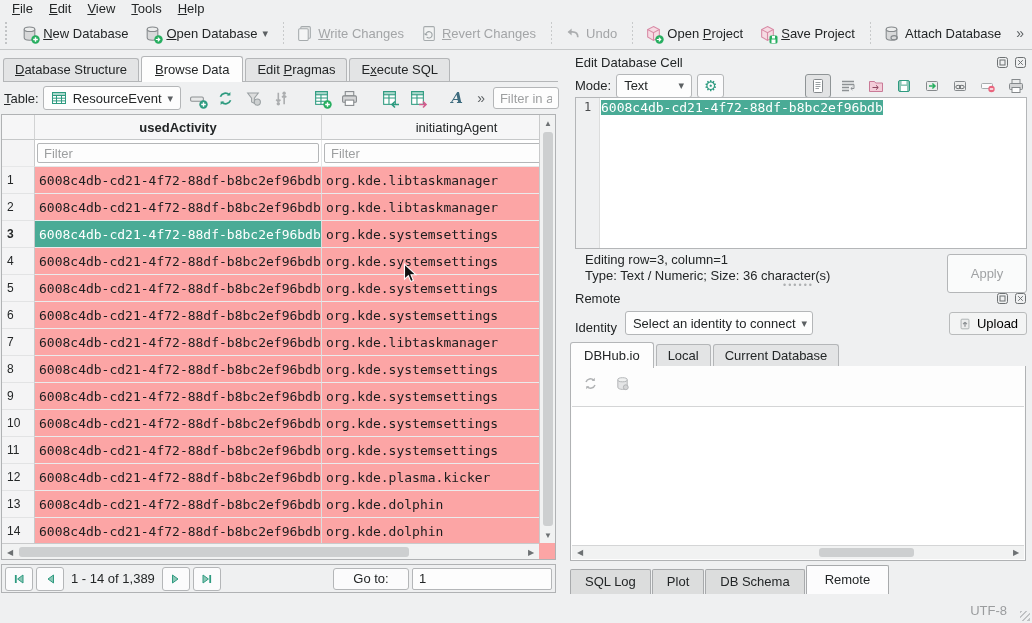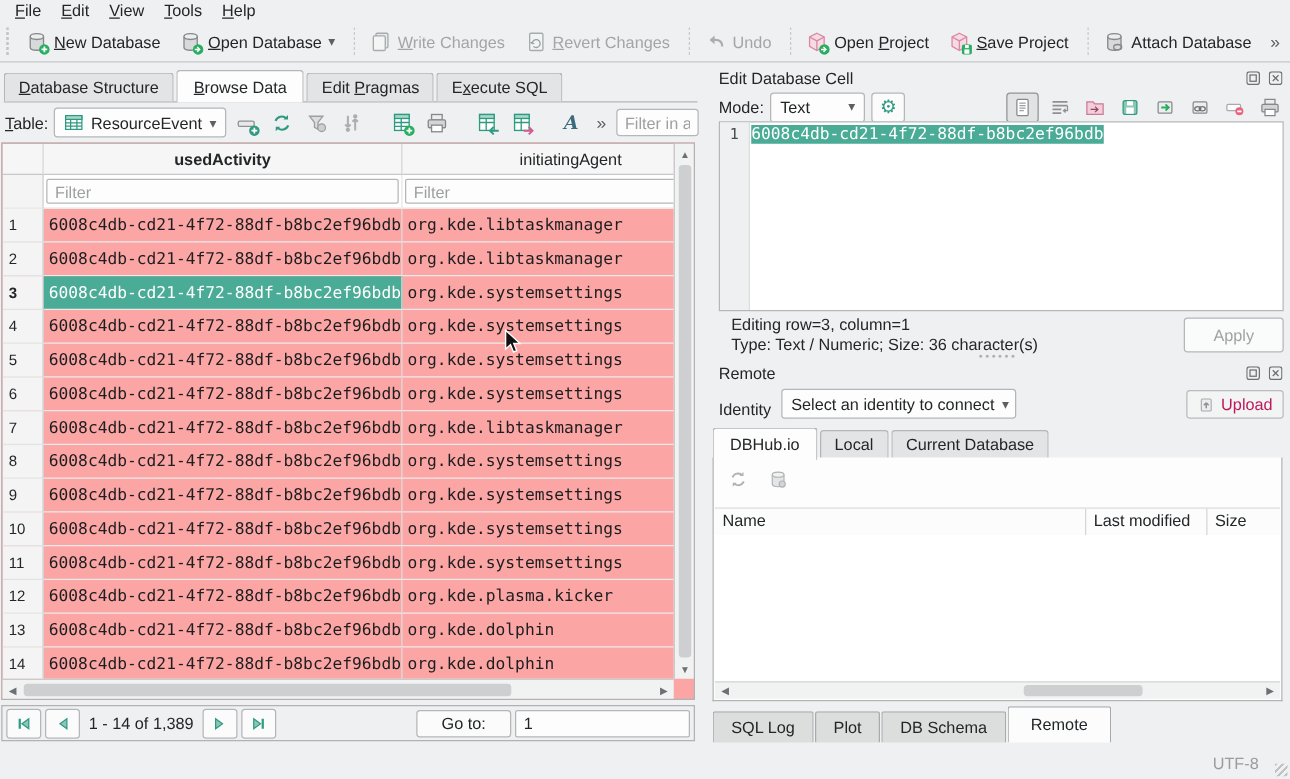--- a/index.html
+++ b/index.html
@@ -85,29 +85,29 @@
   .gear{color:#2e9b80;font-size:15px;line-height:1}
   #cell-icons{display:flex;align-items:center;gap:6px;margin-left:auto}
   .flat-btn{width:22px;height:22px;display:flex;align-items:center;justify-content:center}
   .flat-btn.pressed{border:1px solid #8f9496;background:#e2e3e4;border-radius:3px;width:26px;height:24px;box-sizing:border-box}
   #editor{position:absolute;left:10px;right:5px;top:45px;height:152px;border:1px solid #b4b6b8;background:#fff;display:flex;box-sizing:border-box}
   #gutter{width:23px;background:#eff0f1;border-right:1px solid #dcdddd;
           font-family:"DejaVu Sans Mono",monospace;font-size:12px;color:#4a4c4e;text-align:center;padding-top:2px}
   #edit-content{padding:2px 1px;font-family:"DejaVu Sans Mono","Liberation Mono",monospace;font-size:13px}
   .edsel{background:#4aab96;color:#fff}
   #cell-info{position:absolute;left:20px;top:200px;line-height:16px}
-  #apply-btn{position:absolute;right:5px;top:202px;width:80px;height:28px;border:1px solid #b4b6b8;border-radius:3px;
+  #apply-btn{position:absolute;right:5px;top:202px;width:80px;height:39px;border:1px solid #b4b6b8;border-radius:3px;
              background:#fafbfb;color:#a0a2a4;display:flex;align-items:center;justify-content:center;box-sizing:border-box}
   #dock-splitter{position:absolute;left:0;right:0;top:230px;height:6px;text-align:center;color:#aeb0b2;
                  font-size:9px;letter-spacing:2px;line-height:6px}
   #remote-title{top:238px}
   #identity-row{position:absolute;left:10px;right:5px;top:257px;height:26px;display:flex;align-items:flex-end;gap:8px}
   #identity-combo{width:188px;justify-content:space-between}
   #upload-btn{position:absolute;right:0;width:78px;height:23px;border:1px solid #b9bbbc;border-radius:3px;background:#f3f4f4;
-              color:#be185d;display:flex;align-items:center;justify-content:center;gap:5px;box-sizing:border-box}
+              color:#000000;display:flex;align-items:center;justify-content:center;gap:5px;box-sizing:border-box}
   #remote-tabs{position:absolute;left:5px;top:289px;right:6px;height:26px;display:flex;align-items:flex-end;border-bottom:1px solid #b4b6b8}
   #remote-box{position:absolute;left:5px;right:6px;top:314px;height:195px;border:1px solid #b0b2b4;border-top:none;
               background:#fdfdfd;box-sizing:border-box}
   #remote-toolbar{position:absolute;left:8px;top:6px;display:flex;gap:10px;align-items:center}
   #remote-grid{position:absolute;left:1px;right:1px;top:40px;bottom:14px;background:#fff;border-top:1px solid #d4d5d6}
   #remote-header{display:flex;height:21px;background:#fcfcfd;border-bottom:1px solid #d4d5d6}
   #remote-header .hc{padding:2px 6px;border-right:1px solid #d4d5d6;box-sizing:border-box;white-space:nowrap;overflow:hidden}
   #rh-name{flex:1}#rh-mod{width:97px}#rh-size{width:58px;border-right:none !important}
   #remote-hscroll{position:absolute;left:1px;right:1px;bottom:1px;height:13px;background:#f1f2f2;border-top:1px solid #d4d5d6}
   
@@ -662,25 +662,20 @@
       </span>
       <span class="flat-btn">
         <svg width="15" height="15" viewBox="0 0 16 16">
             <path d="M3 4v8c0 1.3 2.2 2.3 5 2.3s5-1 5-2.3V4" fill="#e4e5e6" stroke="#b0b2b4"></path>
             <ellipse cx="8" cy="4" rx="5" ry="2.2" fill="#f0f1f1" stroke="#b0b2b4"></ellipse>
             <circle cx="11.5" cy="12" r="2.6" fill="#d4d5d6" stroke="#b0b2b4"></circle>
           </svg>
       </span>
     </div>
     <div id="remote-grid">
-      <div id="remote-header">
-        <span class="hc" id="rh-name">Name</span>
-        <span class="hc" id="rh-mod">Last modified</span>
-        <span class="hc" id="rh-size">Size</span>
-      </div>
       <div style="background:#fff;position:absolute;left:0;right:0;top:21px;bottom:0"></div>
     </div>
     <div id="remote-hscroll" class="sb">
       <span class="sb-arrow" style="left:0;height:13px">◀</span>
       <span class="sb-handle" style="top:2px;bottom:2px;right:110px;width:95px"></span>
       <span class="sb-arrow" style="right:0;height:13px">▶</span>
     </div>
   </div>
 
   <div id="bottom-tabs">

